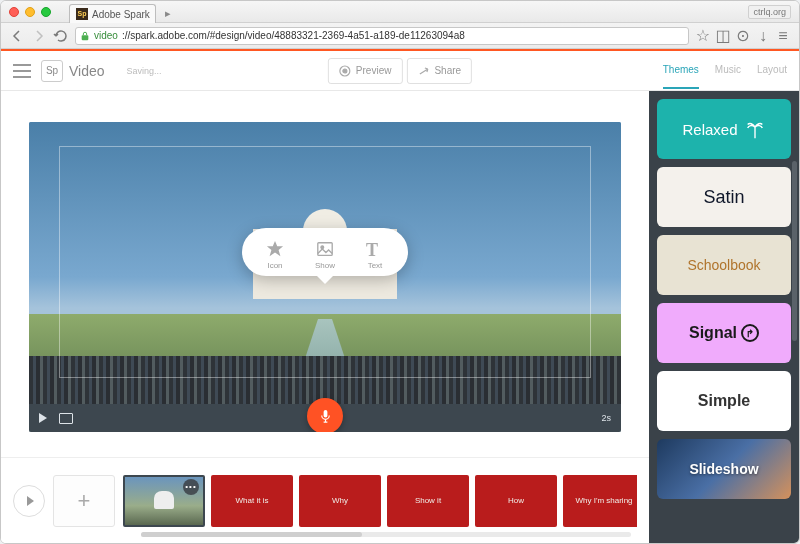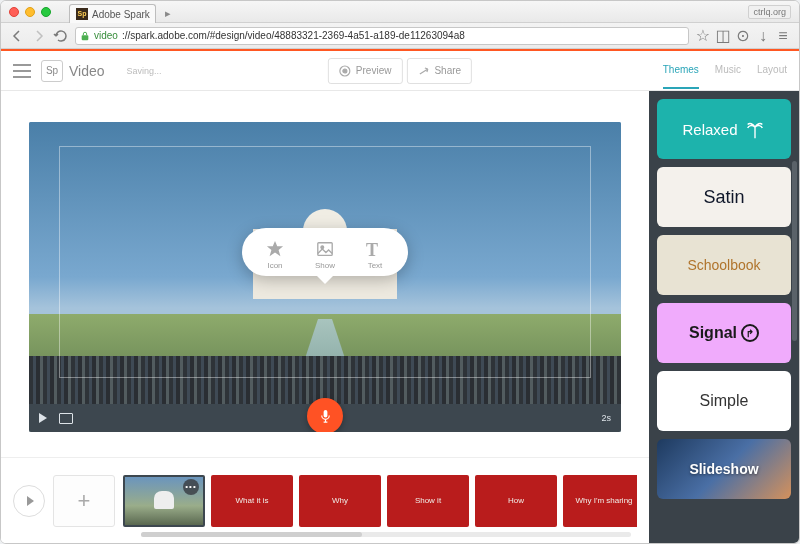--- a/index.html
+++ b/index.html
@@ -72,21 +72,21 @@
 .tl-scroll:before{content:"";position:absolute;left:0;width:45%;height:100%;background:#cfcfcf;border-radius:3px}
 .themes-panel{width:150px;background:#3a4249;overflow:hidden;position:relative}
 .themes-inner{padding:8px;display:flex;flex-direction:column;gap:8px}
 .theme-card{height:60px;border-radius:6px;display:flex;align-items:center;justify-content:center;font-size:15px;flex-shrink:0}
 .th-relaxed{background:#1db3ac;color:#fff;font-weight:300}
 .th-relaxed svg{width:22px;height:22px;margin-left:6px}
 .th-satin{background:#f4f1ec;color:#0f172a;font-family:Georgia,serif;font-size:18px}
 .th-school{background:#e8e3d3;color:#b0742c;font-family:Georgia,serif;font-size:14px}
 .th-signal{background:#f0abfc;color:#1a1a1a;font-weight:700;font-size:16px}
 .th-signal .circ{display:inline-flex;width:18px;height:18px;border:2px solid #1a1a1a;border-radius:50%;margin-left:4px;align-items:center;justify-content:center;font-size:10px}
-.th-simple{background:#fff;color:#333;font-weight:400;font-size:16px}
+.th-simple{background:#fff;color:#333;font-weight:700;font-size:16px}
 .th-slide{background:linear-gradient(135deg,#1e3a5f 0%,#4a6fa5 50%,#d4915c 100%);color:#fff;font-weight:600;font-size:14px;text-shadow:0 1px 3px rgba(0,0,0,.5)}
 .themes-scroll{position:absolute;right:2px;top:70px;width:5px;height:180px;background:#5a6269;border-radius:3px}
 </style>
 </head>
 <body>
 
 <div class="browser-frame">
   <div class="titlebar">
     <div class="traffic">
       <div class="dot r"></div>

